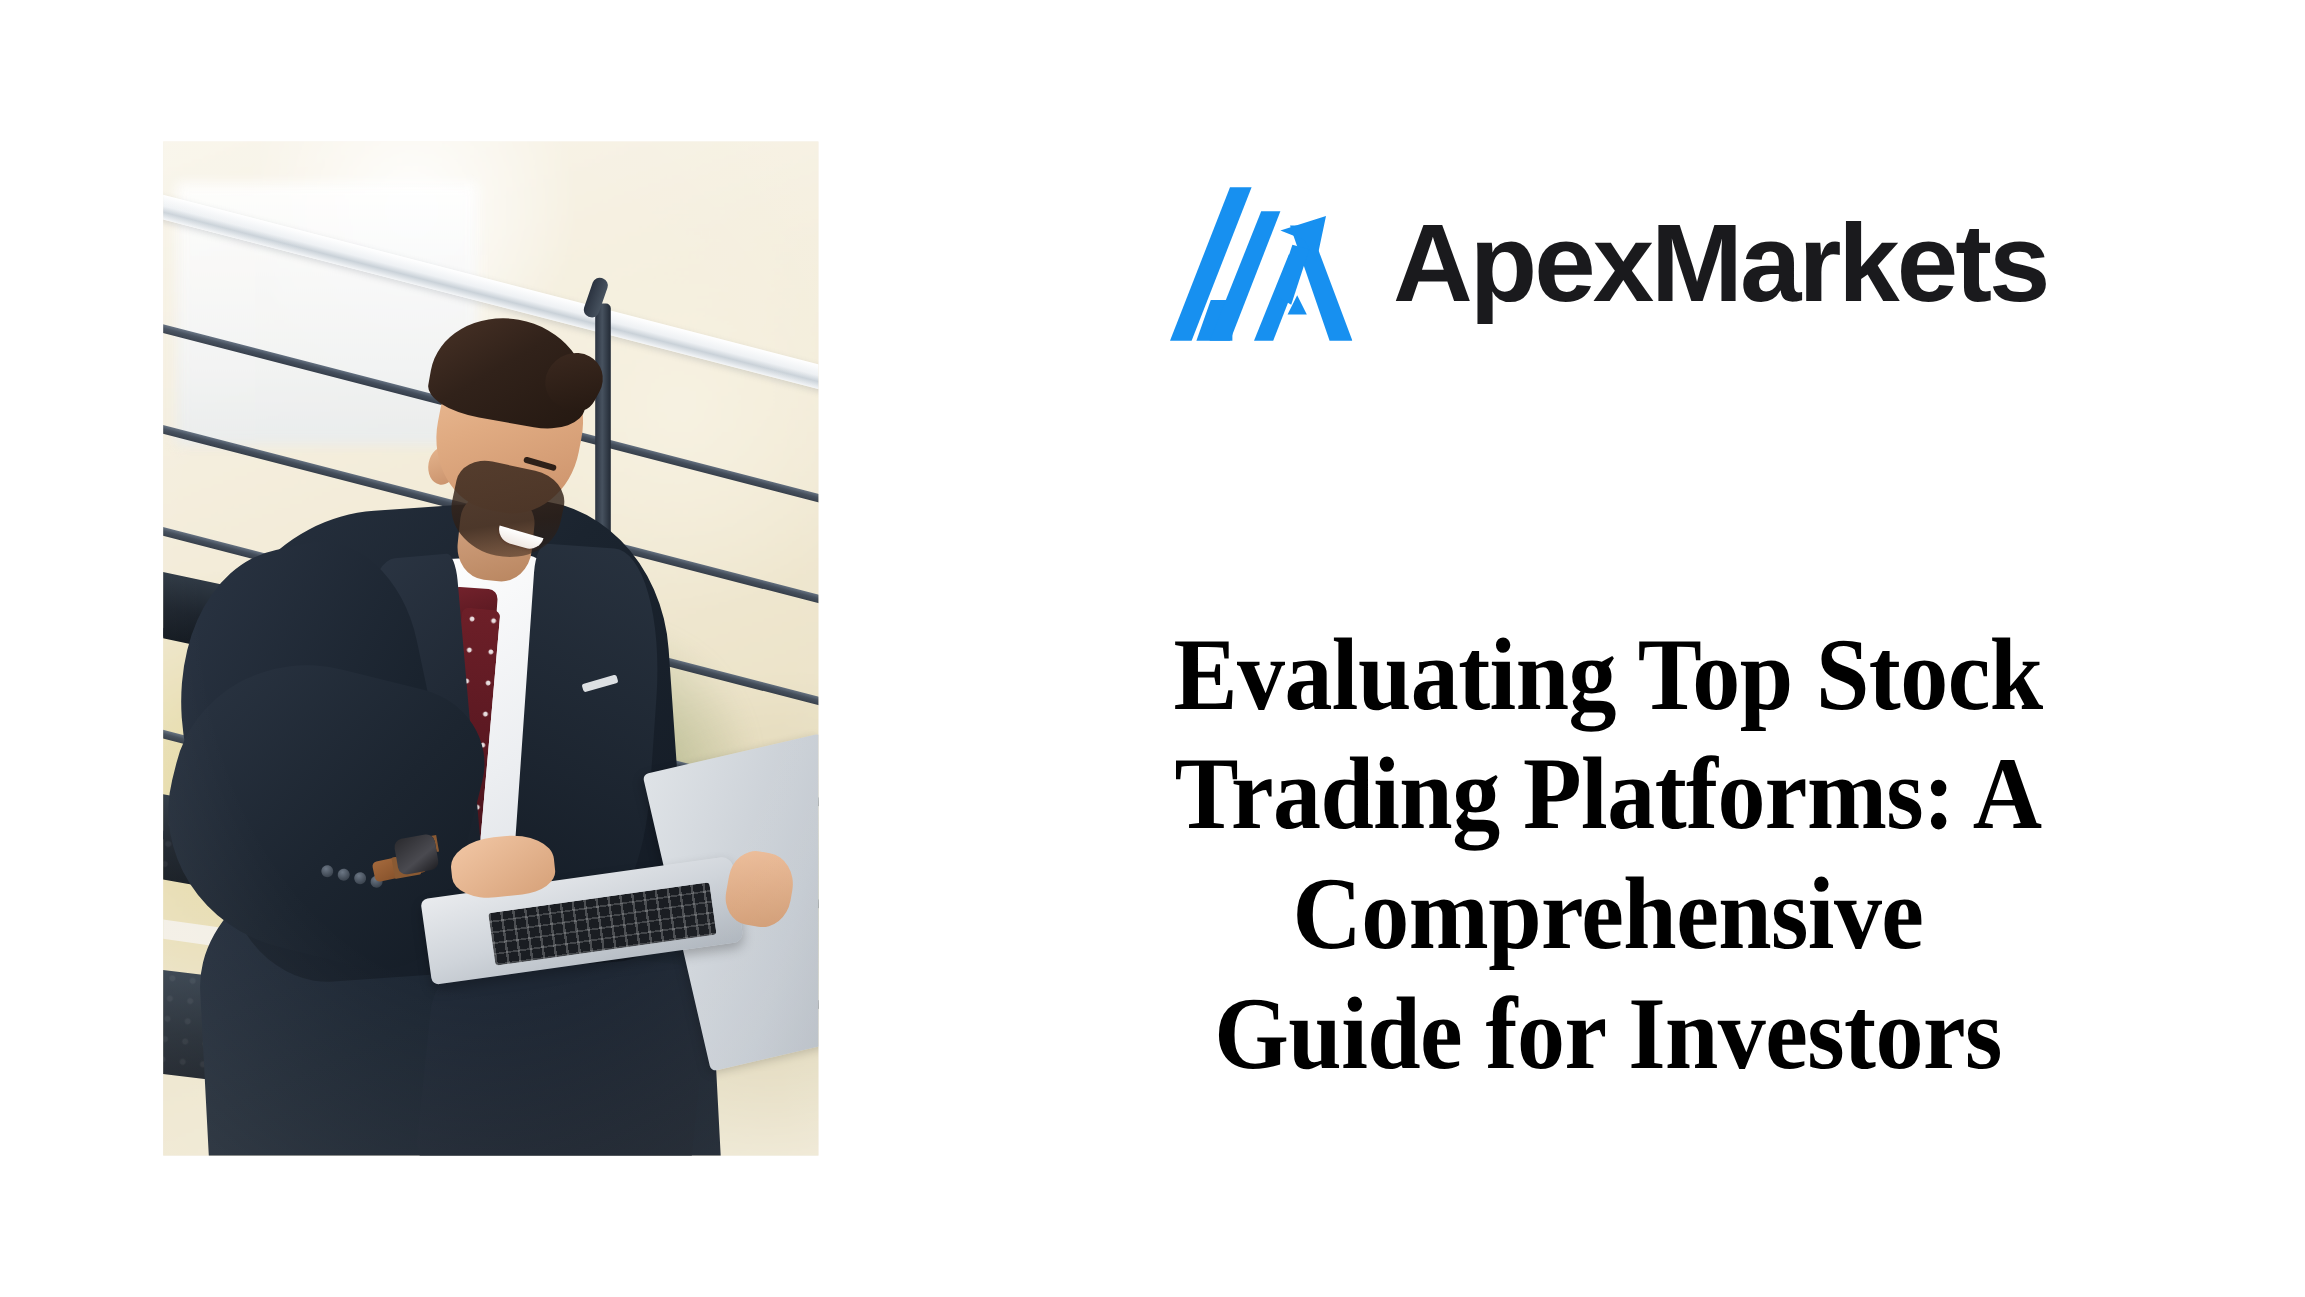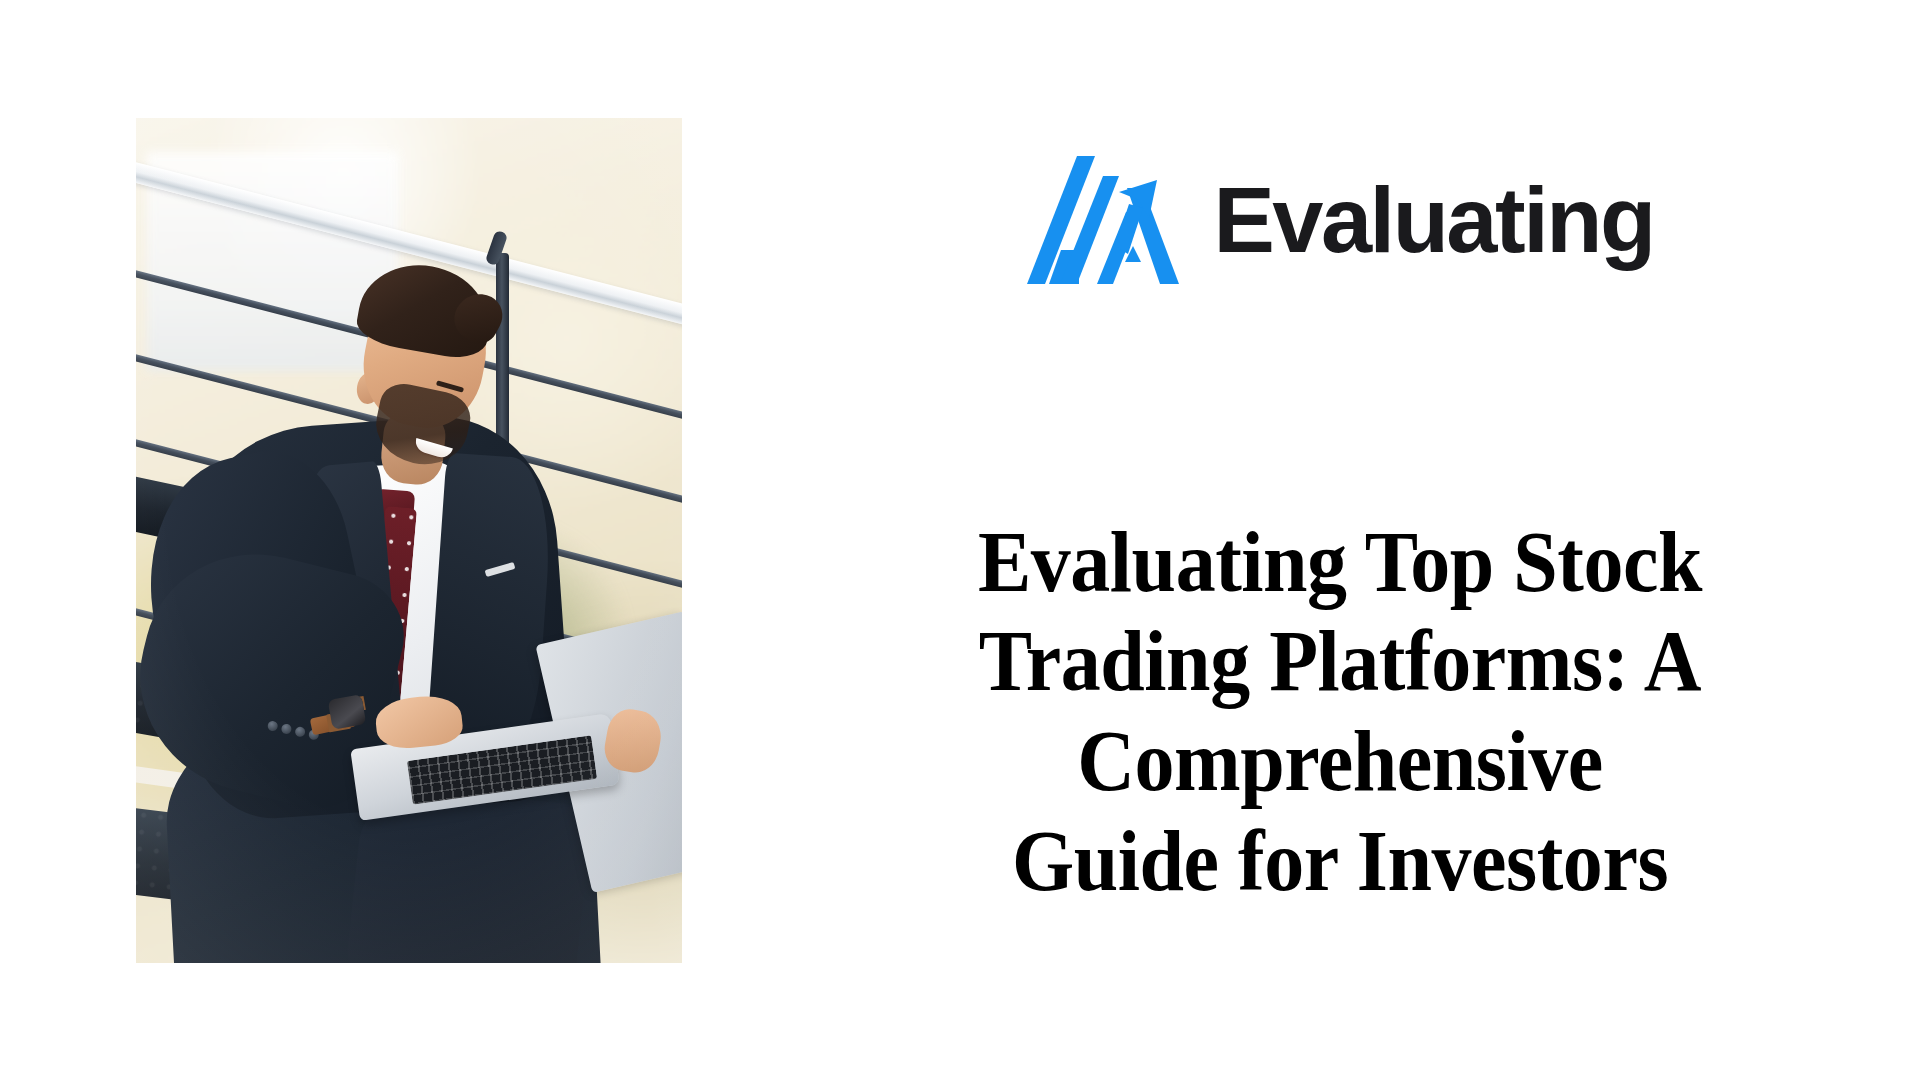--- a/index.html
+++ b/index.html
@@ -587,21 +587,21 @@
 
           <path d="M100 38 L116 38 L152 134 L133 134 Z"></path>
 
           <path d="M106 96 L114 112 L98 112 Z"></path>
 
           <path d="M88 96 L102 54 L116 58 L101 104 Z"></path>
 
           <path d="M92 42 L130 30 L122 68 L112 50 Z"></path>
         </g>
       </svg>
-      <div class="brand-name">Evaluating</div>
+      <div class="brand-name">ApexMarkets</div>
     </div>
 
     <h1 class="headline">
       <span>Evaluating Top Stock</span>
       <span>Trading Platforms: A</span>
       <span>Comprehensive</span>
       <span>Guide for Investors</span>
     </h1>
 
   </div>

